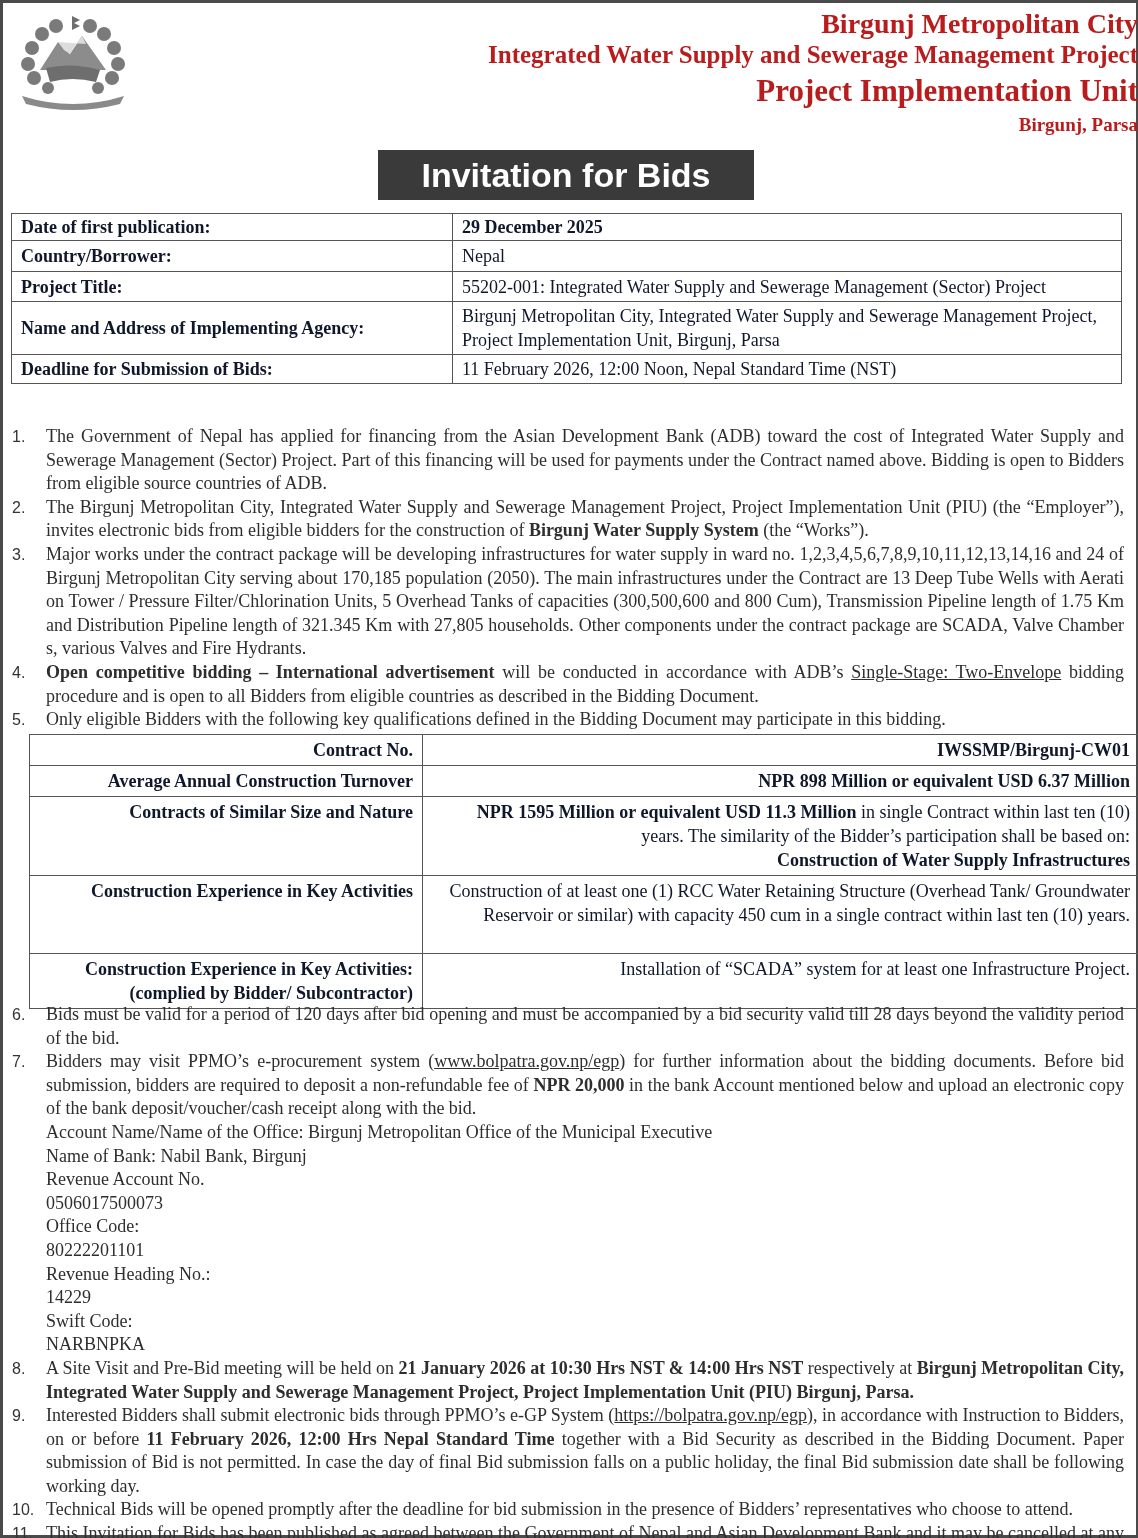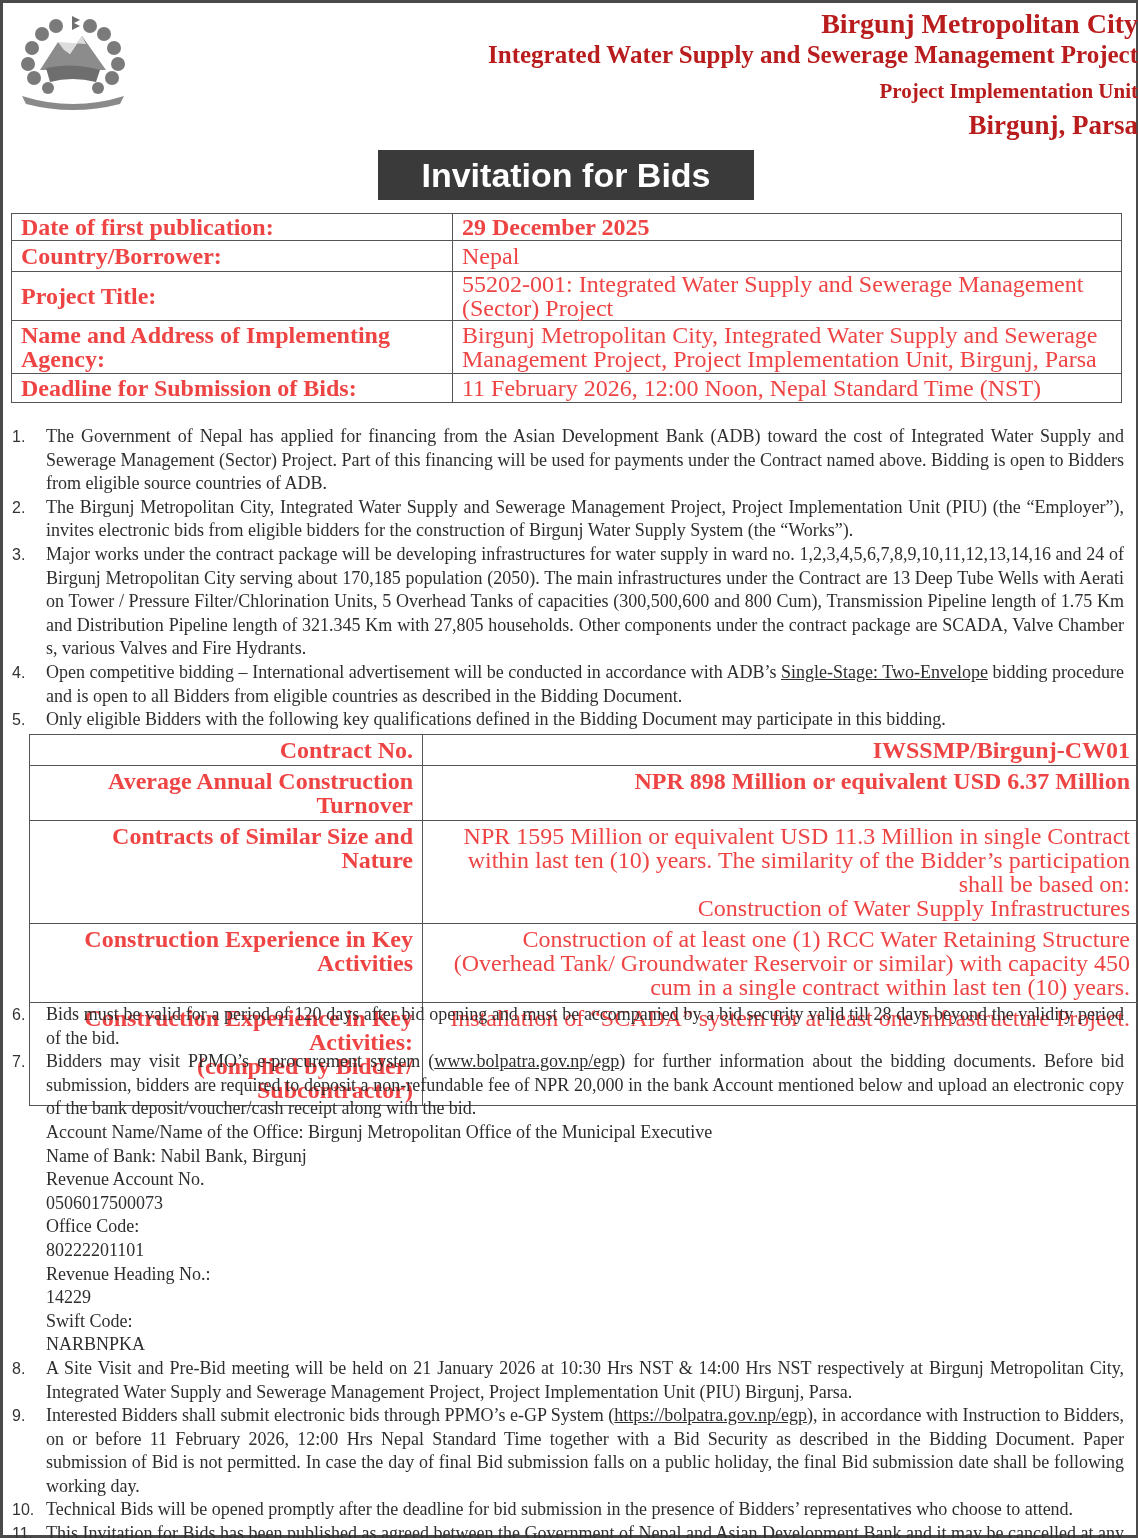--- a/index.html
+++ b/index.html
@@ -3,32 +3,32 @@
 <meta charset="utf-8">
 <style>
   * { box-sizing: border-box; margin: 0; padding: 0; }
   html, body { width: 1138px; height: 1538px; background: #ffffff; }
   body { font-family: "Liberation Serif", "DejaVu Serif", serif; color: #2b2b2b; position: relative; overflow: hidden; }
   .frame { position: absolute; left: 0; top: 0; width: 1138px; height: 1538px; border: 3px solid #4a4a4a; border-right-width: 2px; }
   .emblem { position: absolute; left: 12px; top: 12px; width: 122px; height: 98px; }
   .hdr { position: absolute; left: 0; width: 1138px; text-align: right; font-weight: bold; color: #b91c1c; }
   .h1 { top: 8px; font-size: 28px; line-height: 32px; }
   .h2 { top: 40px; font-size: 25px; line-height: 30px; }
-  .h3 { top: 72px; font-size: 21px; line-height: 38px; }
-  .h4 { top: 110px; font-size: 27px; line-height: 30px; }
+  .h3 { top: 72px; font-size: 31px; line-height: 38px; }
+  .h4 { top: 110px; font-size: 19px; line-height: 30px; }
   .ifb { position: absolute; left: 378px; top: 150px; width: 376px; height: 50px; background: #3a3a3a; color: #ffffff; font-family: "Liberation Sans", "DejaVu Sans", sans-serif; font-weight: bold; font-size: 34px; line-height: 50px; text-align: center; }
 
-  table.grid { position: absolute; border-collapse: collapse; font-size: 24px; color: #ef4444; }
+  table.grid { position: absolute; border-collapse: collapse; font-size: 18px; color: #0f172a; }
   table.grid td { border: 1.5px solid #555; padding: 0 9px; vertical-align: middle; line-height: 24px; }
   table.t1 { left: 11px; top: 213px; width: 1111px; }
   table.t1 td.k { width: 441px; font-weight: bold; }
   table.t2 { left: 29px; top: 734px; width: 1111px; text-align: right; }
   table.t2 td { vertical-align: top; padding-top: 3px; padding-bottom: 3px; }
   table.t2 td.k { width: 393px; font-weight: bold; }
-  b { font-weight: normal; margin-top: 16px; }
+  b { font-weight: bold; margin-top: 16px; }
   u { text-decoration: underline; }
 
   .para { position: absolute; left: 12px; width: 1112px; font-size: 18px; line-height: 23.6px; color: #2e2e2e; }
   .para .item { display: flex; }
   .para .num { width: 34px; flex: 0 0 34px; font-family: "Liberation Sans", "DejaVu Sans", sans-serif; font-size: 16px; color: #333; }
   .para .txt { flex: 1; text-align: justify; }
   .bank-line { display: flex; flex-direction: column; }
 </style>
 </head>
 <body>

